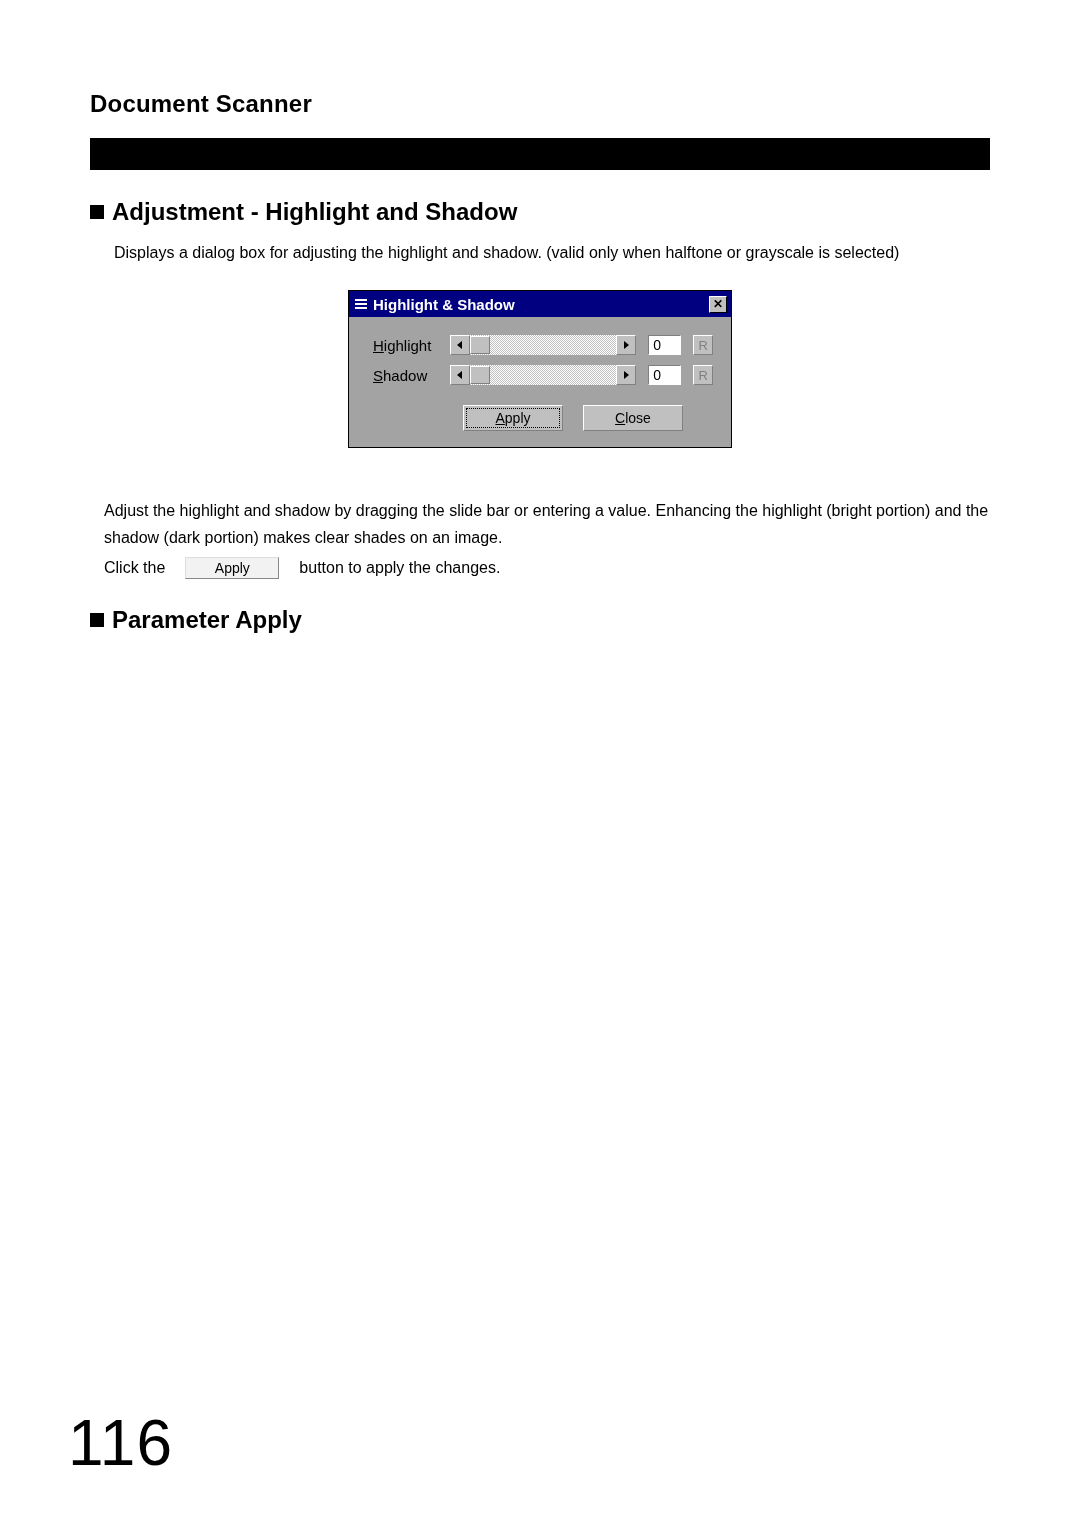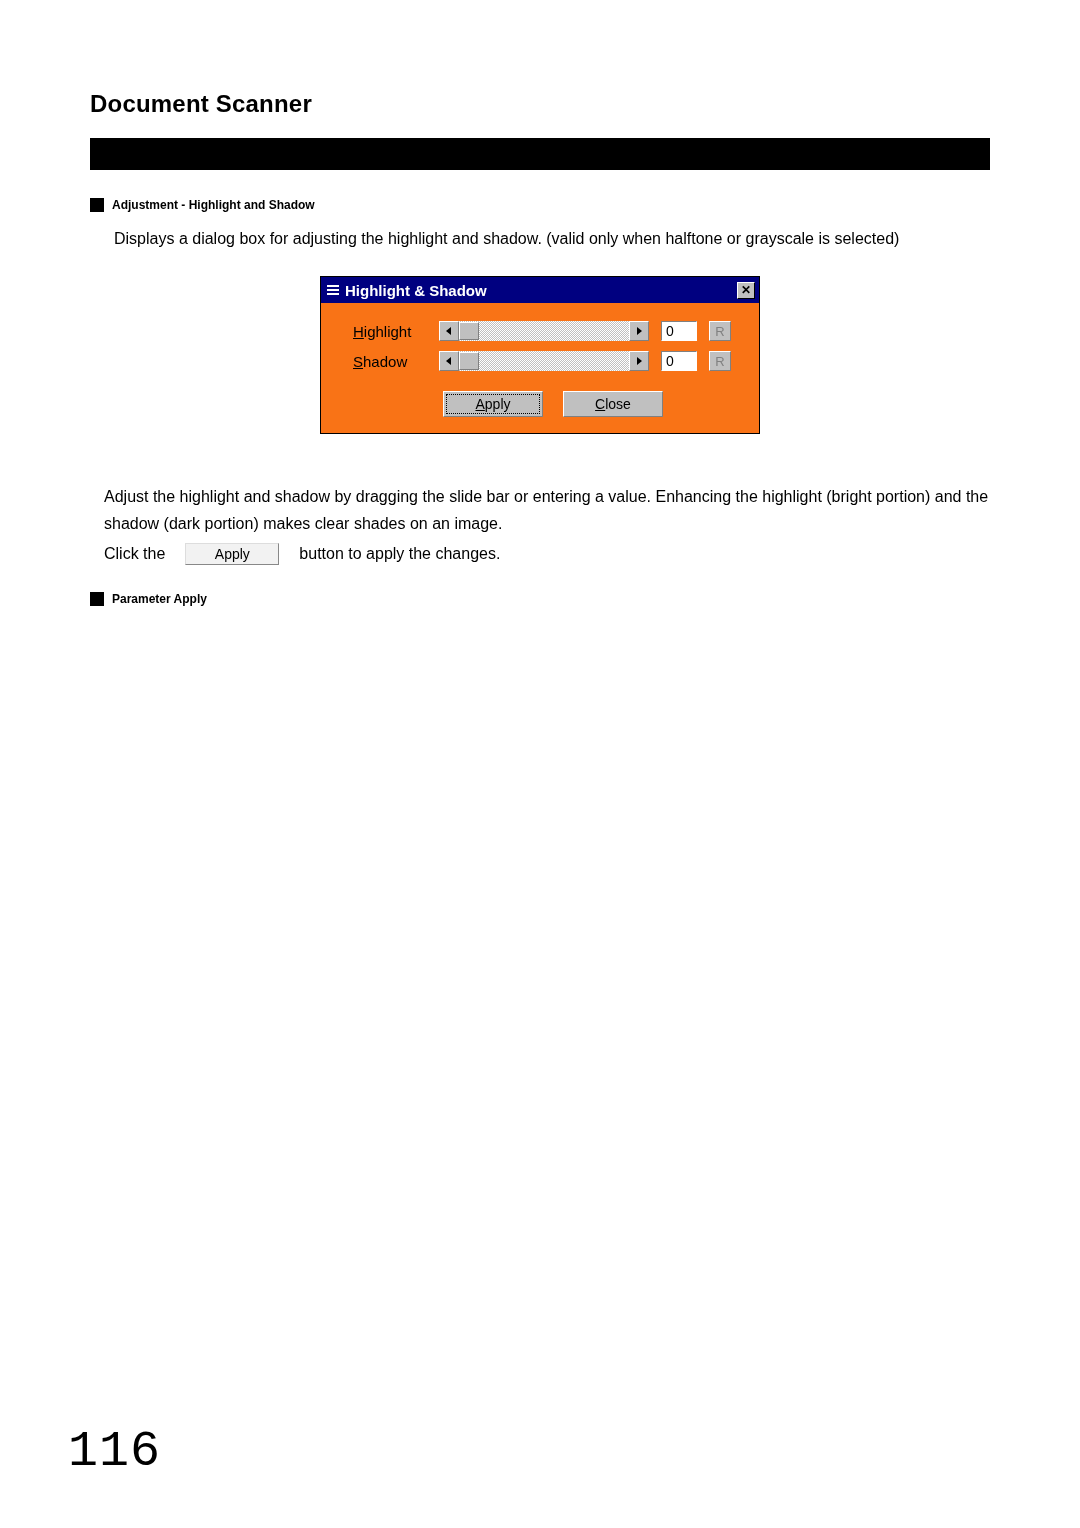--- a/index.html
+++ b/index.html
@@ -18,21 +18,21 @@
     margin-bottom: 20px;
     letter-spacing: 0.2px;
   }
   .dark-bar {
     background: #000000;
     height: 32px;
     width: 100%;
     margin-bottom: 28px;
   }
   .section-heading {
-    font-size: 12px;
+    font-size: 24px;
     font-weight: bold;
     margin-bottom: 14px;
     display: flex;
     align-items: center;
     gap: 8px;
   }
   .square-bullet {
     display: inline-block;
     width: 14px;
     height: 14px;
@@ -44,23 +44,23 @@
     margin-left: 24px;
     margin-bottom: 24px;
     text-align: justify;
   }
   .dialog-wrap {
     display: flex;
     justify-content: center;
     margin: 10px 0 50px 0;
   }
   .dialog {
-    width: 440px;
+    width: 384px;
     border: 1px solid #000;
-    background: #f97316;
+    background: #a3a3a3;
   }
   .titlebar {
     background: #000080;
     color: #fff;
     display: flex;
     align-items: center;
     height: 26px;
     padding: 0 4px 0 6px;
     gap: 6px;
     font-weight: bold;
@@ -89,21 +89,21 @@
     display: flex;
     align-items: center;
     justify-content: center;
     font-size: 12px;
     font-weight: bold;
     color: #000;
     line-height: 1;
     font-family: Arial, sans-serif;
   }
   .dialog-body {
-    padding: 18px 18px 16px 32px;
+    padding: 18px 18px 16px 24px;
   }
   .slider-row {
     display: flex;
     align-items: center;
     gap: 12px;
     margin-bottom: 10px;
   }
   .slider-label {
     width: 74px;
     font-size: 15px;
@@ -219,23 +219,23 @@
     border-top: 1px solid #ddd;
     border-left: 1px solid #ddd;
     border-right: 1px solid #888;
     border-bottom: 1px solid #888;
   }
   .section2 { margin-top: 24px; }
   .page-num {
     position: absolute;
     left: 68px;
     bottom: 48px;
-    font-size: 50px;
+    font-size: 64px;
     font-weight: normal;
-    font-family: Liberation Mono, monospace;
+    font-family: Liberation Sans, sans-serif;
     letter-spacing: 1px;
   }
 </style>
 </head>
 <body>
 
 <h1 class="page-title">Document Scanner</h1>
 <div class="dark-bar"></div>
 
 <div class="section-heading">

